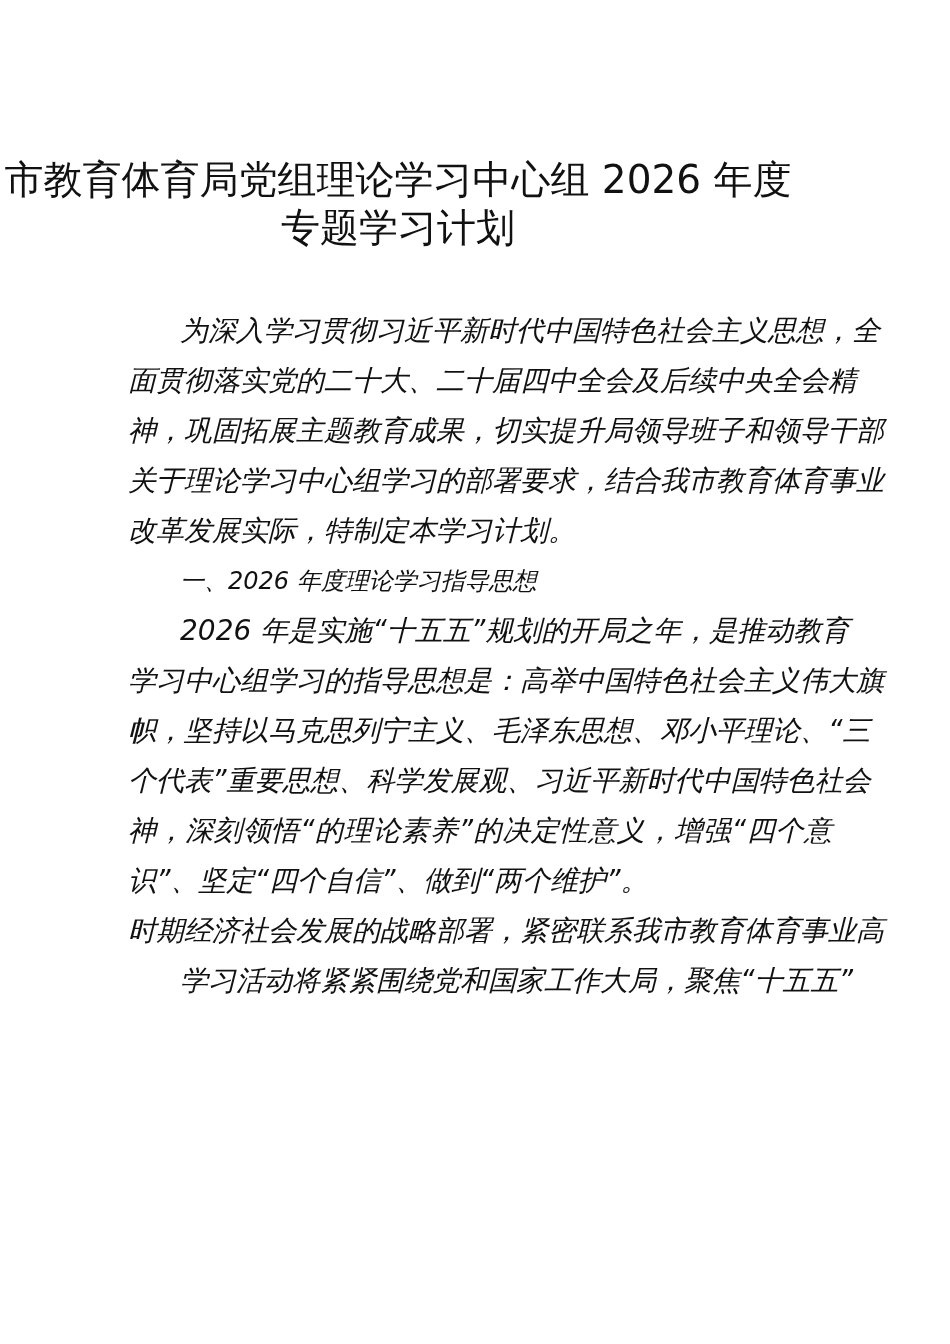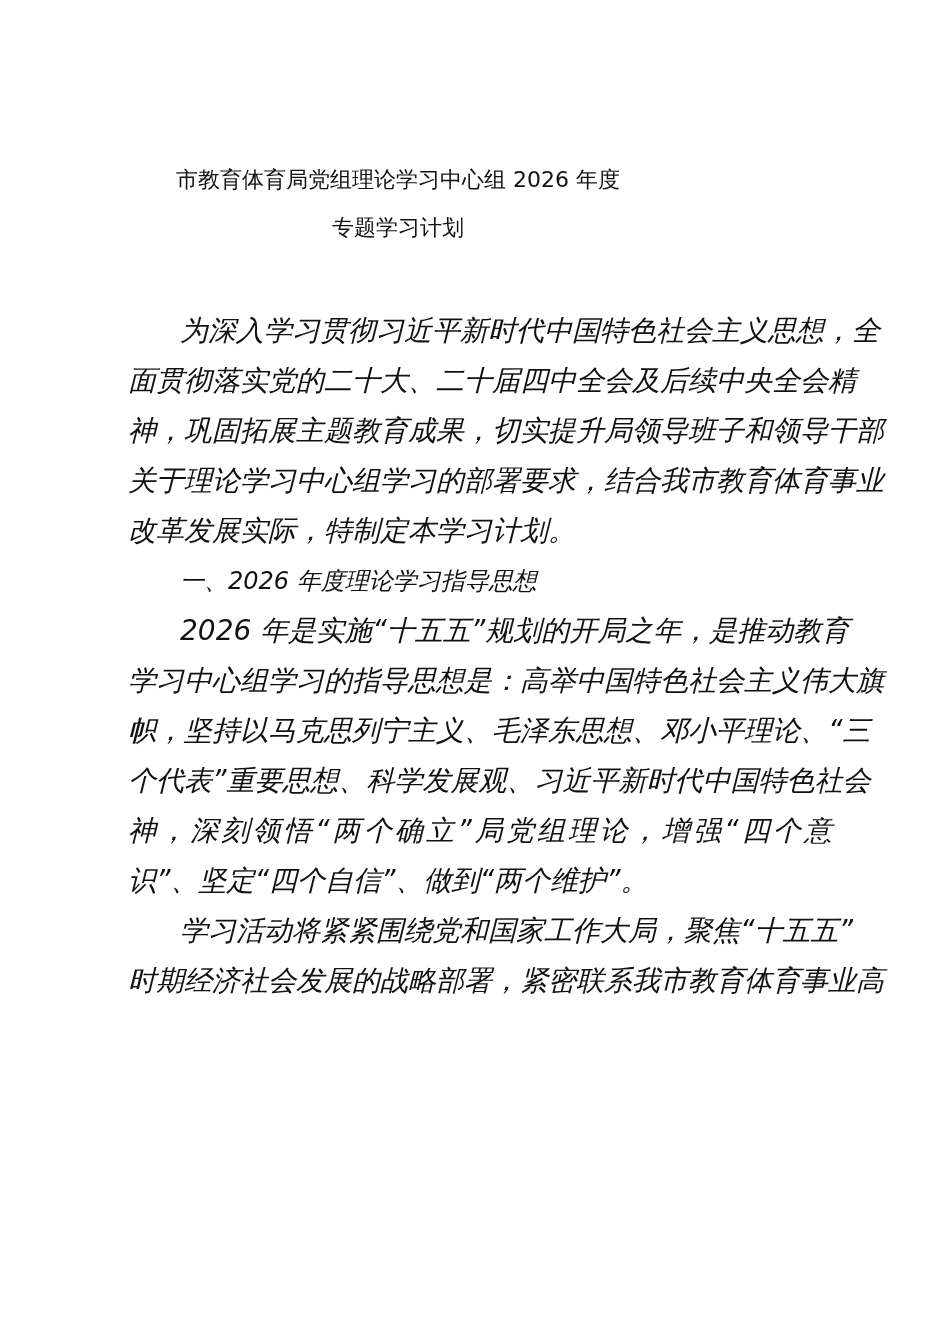--- a/index.html
+++ b/index.html
@@ -22,21 +22,21 @@
       width: 950px;
       height: 1344px;
       background: #ffffff;
     }
     .title {
       position: absolute;
       left: 0;
       width: 796px;
       top: 156px;
       text-align: center;
-      font-size: 22px;
+      font-size: 39px;
       line-height: 48px;
       letter-spacing: 0px;
       font-weight: normal;
     }
     .title .tline {
       display: block;
       white-space: nowrap;
     }
     .body {
       position: absolute;
@@ -87,23 +87,23 @@
 
     <div>
       <span class="line indent heading">一、2026 年度理论学习指导思想</span>
     </div>
 
     <div>
       <span class="line indent">2026 年是实施“十五五”规划的开局之年，是推动教育</span>
       <span class="line">学习中心组学习的指导思想是：高举中国特色社会主义伟大旗</span>
       <span class="line">帜，坚持以马克思列宁主义、毛泽东思想、邓小平理论、“三</span>
       <span class="line">个代表”重要思想、科学发展观、习近平新时代中国特色社会</span>
-      <span class="line">神，深刻领悟“两个确立”局党组理论，增强“四个意</span>
+      <span class="line">神，深刻领悟“的理论素养”的决定性意义，增强“四个意</span>
       <span class="line last">识”、坚定“四个自信”、做到“两个维护”。</span>
     </div>
 
     <div>
+      <span class="line">时期经济社会发展的战略部署，紧密联系我市教育体育事业高</span>
       <span class="line indent">学习活动将紧紧围绕党和国家工作大局，聚焦“十五五”</span>
-      <span class="line">时期经济社会发展的战略部署，紧密联系我市教育体育事业高</span>
     </div>
 
   </div>
 </div>
 
 </body></html>

